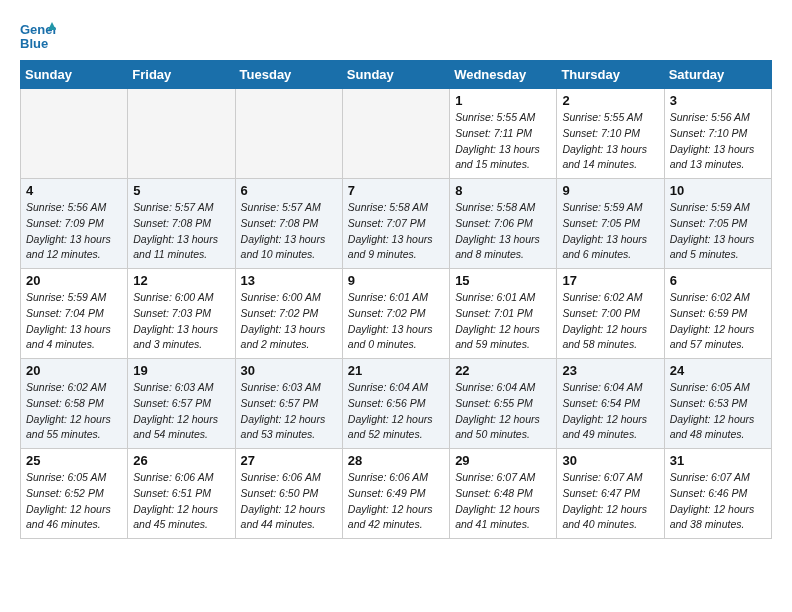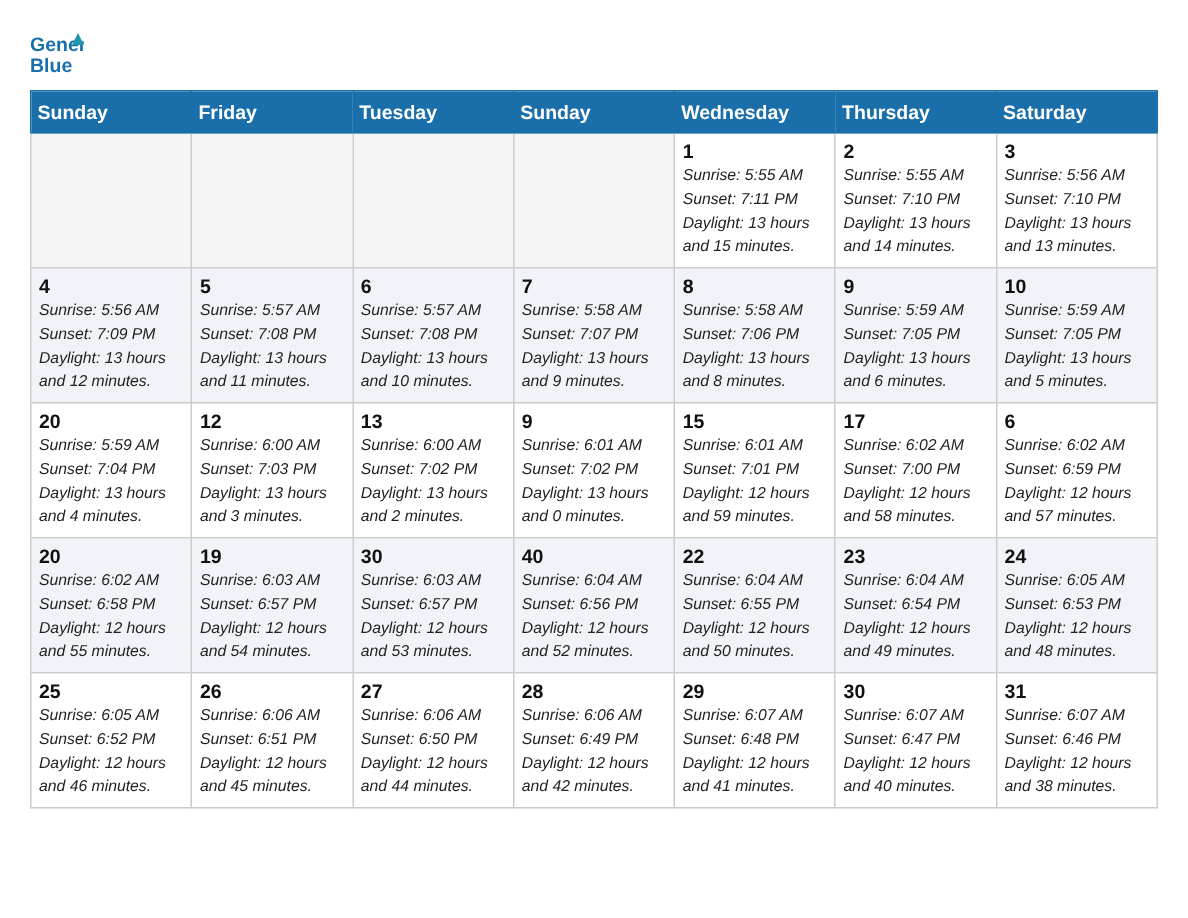--- a/index.html
+++ b/index.html
@@ -257,21 +257,21 @@
 and 54 minutes.</div>
         </td>
         <td class="alt-row">
           <div class="day-num">30</div>
           <div class="day-info" style="white-space: pre-line;">Sunrise: 6:03 AM
 Sunset: 6:57 PM
 Daylight: 12 hours
 and 53 minutes.</div>
         </td>
         <td class="alt-row">
-          <div class="day-num">40</div>
+          <div class="day-num">21</div>
           <div class="day-info" style="white-space: pre-line;">Sunrise: 6:04 AM
 Sunset: 6:56 PM
 Daylight: 12 hours
 and 52 minutes.</div>
         </td>
         <td class="alt-row">
           <div class="day-num">22</div>
           <div class="day-info" style="white-space: pre-line;">Sunrise: 6:04 AM
 Sunset: 6:55 PM
 Daylight: 12 hours

